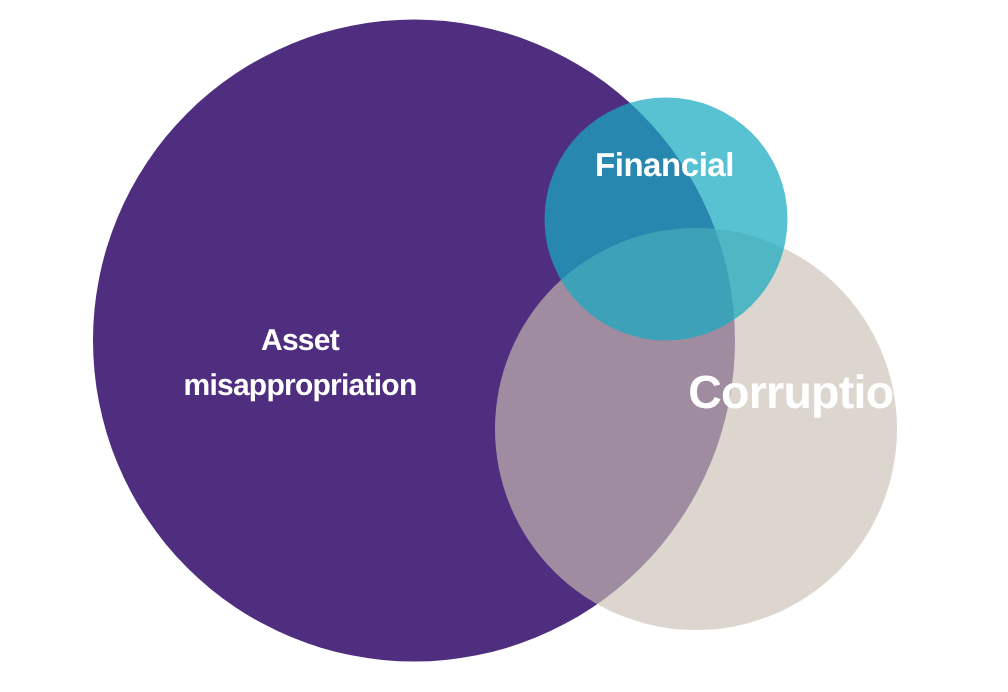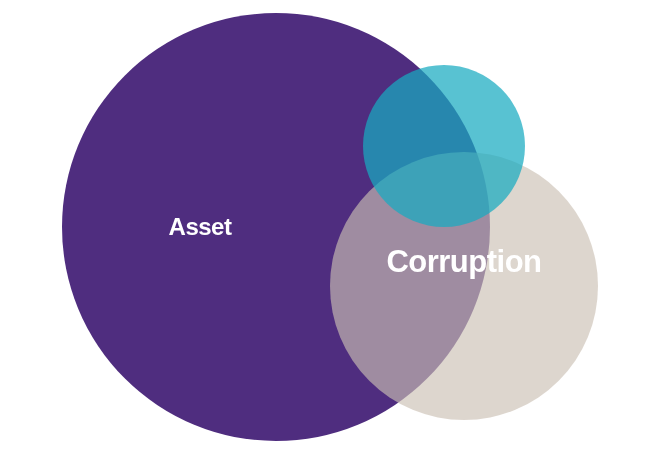--- a/index.html
+++ b/index.html
@@ -27,56 +27,59 @@
     position: absolute;
     color: #ffffff;
     font-weight: 700;
     text-align: center;
     -webkit-font-smoothing: antialiased;
   }
   .label-asset {
     left: 50px;
     top: 212px;
     width: 300px;
-    font-size: 24px;
+    font-size: 20px;
     line-height: 30px;
     letter-spacing: -0.5px;
   }
   .label-financial {
     left: 293px;
     top: 97px;
     width: 300px;
     font-size: 22px;
     line-height: 26px;
     letter-spacing: -0.3px;
   }
   .label-corruption {
     left: 314px;
     top: 245px;
     width: 300px;
     font-size: 31px;
     line-height: 34px;
     letter-spacing: -0.5px;
+    text-align: right;
   }
 </style>
 </head>
 <body>
 
 <div class="stage">
 
   <svg class="venn-svg" viewBox="0 0 672 461" xmlns="http://www.w3.org/2000/svg">
     <circle cx="276" cy="227" r="214" fill="#4F2D7F"></circle>
     <circle cx="464" cy="286" r="134" fill="rgba(203,192,180,0.65)"></circle>
     <circle cx="444" cy="146" r="81" fill="rgba(24,171,192,0.72)"></circle>
   </svg>
 
   <div class="label label-asset">
     <div>Asset</div>
+    <div>misappropriation</div>
   </div>
 
   <div class="label label-financial">
+    <div>Financial</div>
   </div>
 
   <div class="label label-corruption">
     <div>Corruption</div>
   </div>
 
 </div>
 
 </body></html>

